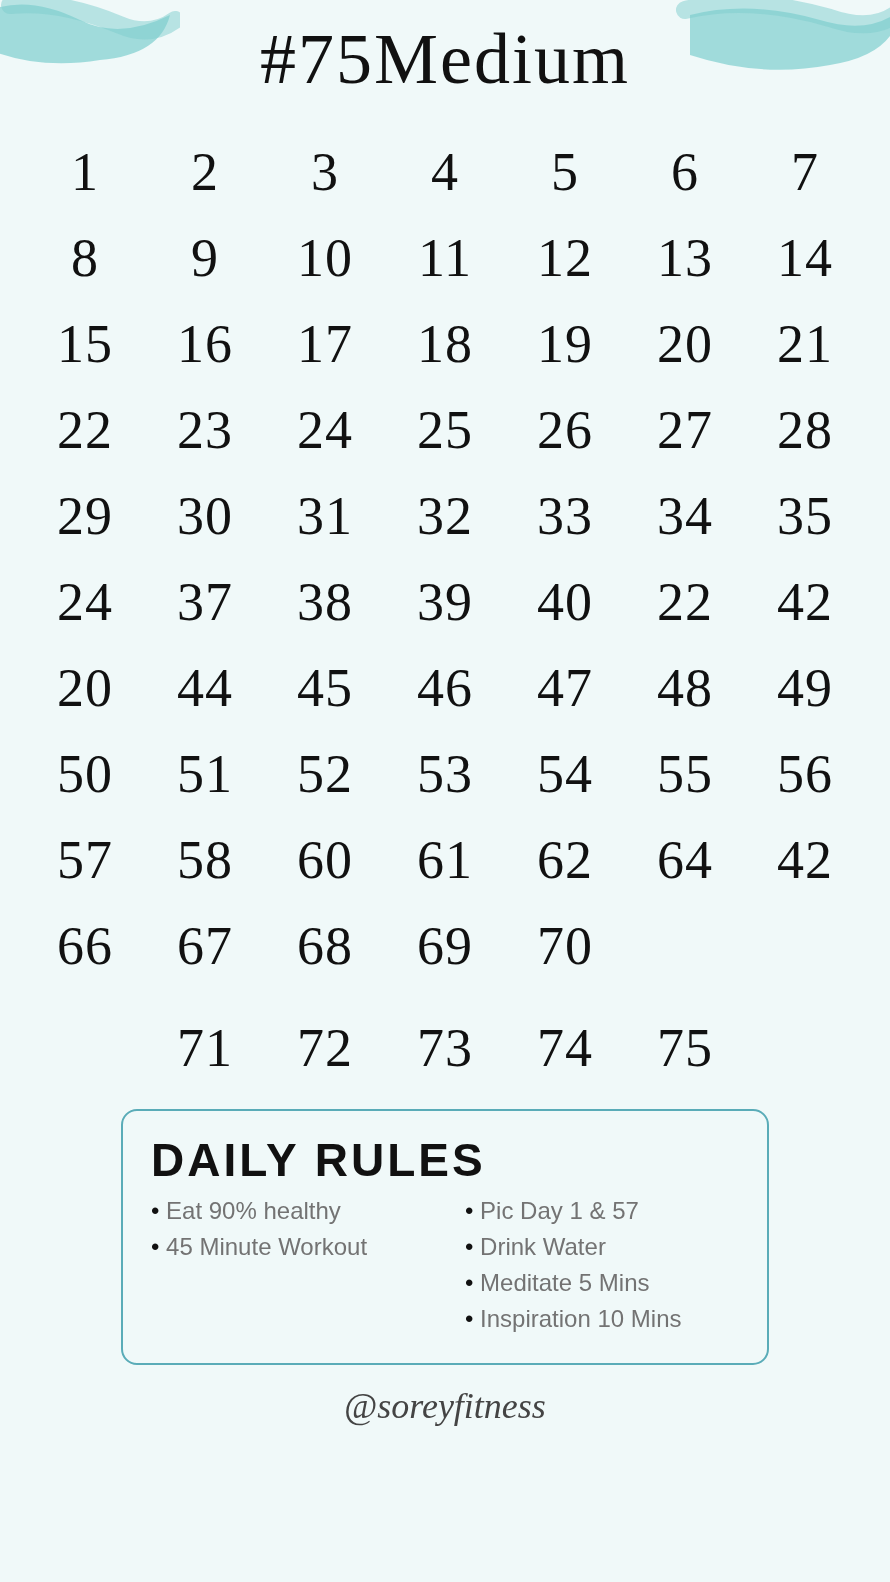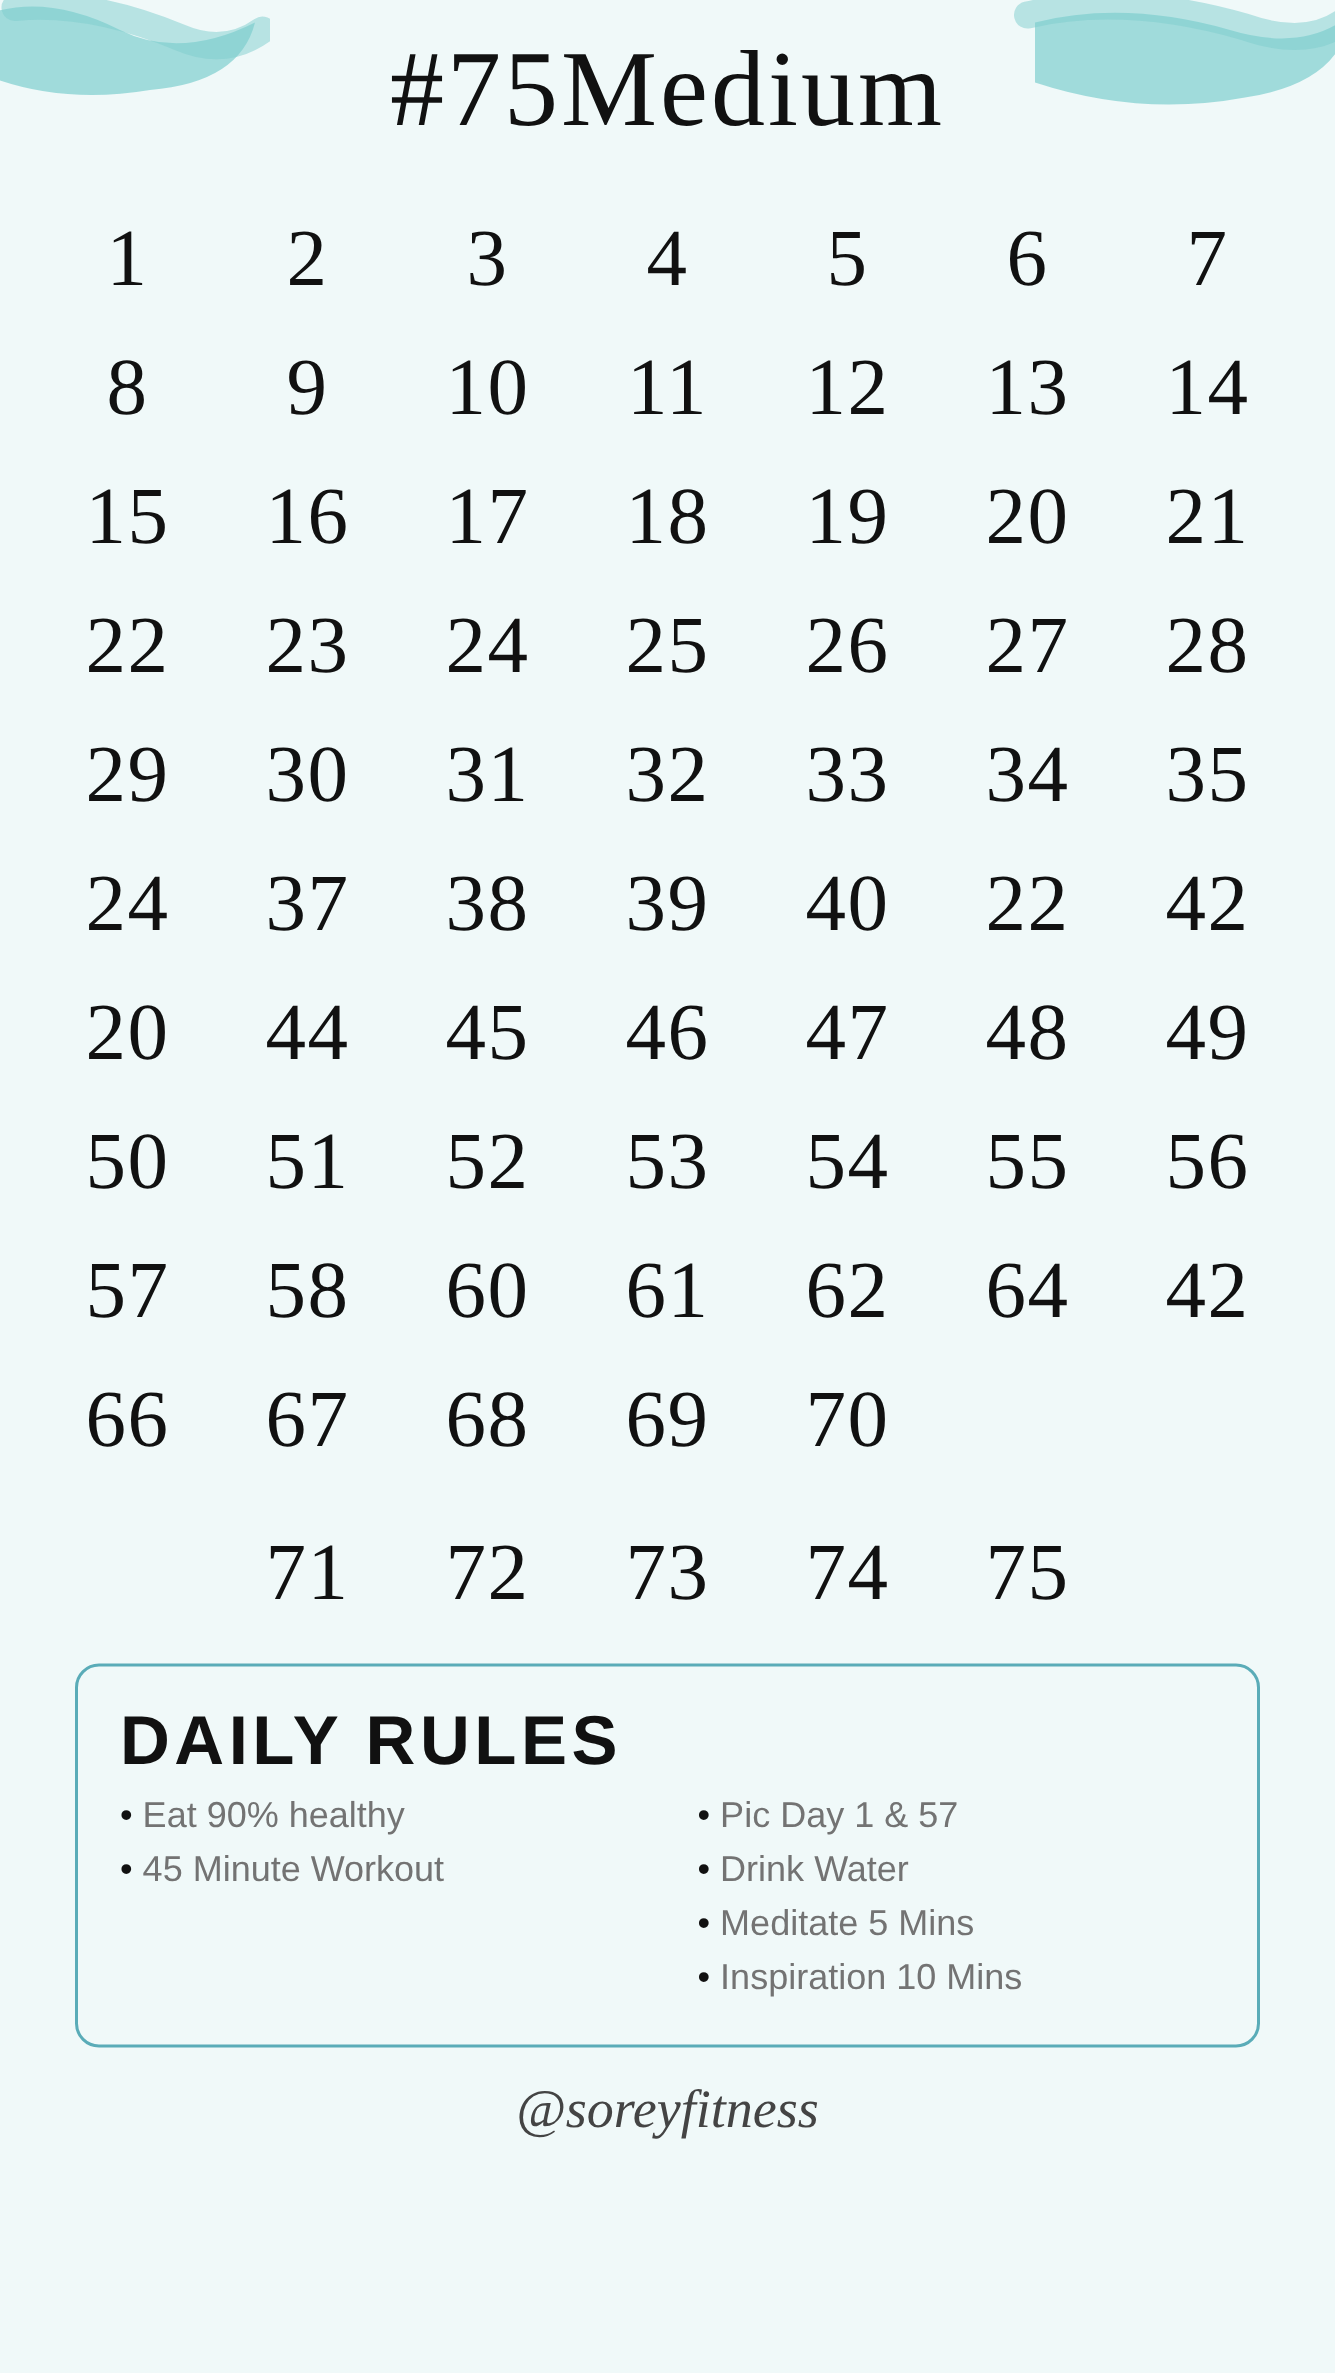--- a/index.html
+++ b/index.html
@@ -71,21 +71,21 @@
       width: 840px;
     }
 
     .last-row .number-cell {
       width: calc(840px / 7);
     }
 
     
     .rules-box {
       margin: 20px auto 20px auto;
-      width: 790px;
+      width: 648px;
       border: 2.5px solid #5aacb8;
       border-radius: 16px;
       padding: 22px 28px 22px 28px;
       background: transparent;
     }
 
     .rules-title {
       font-size: 46px;
       font-weight: 700;
       letter-spacing: 3px;

